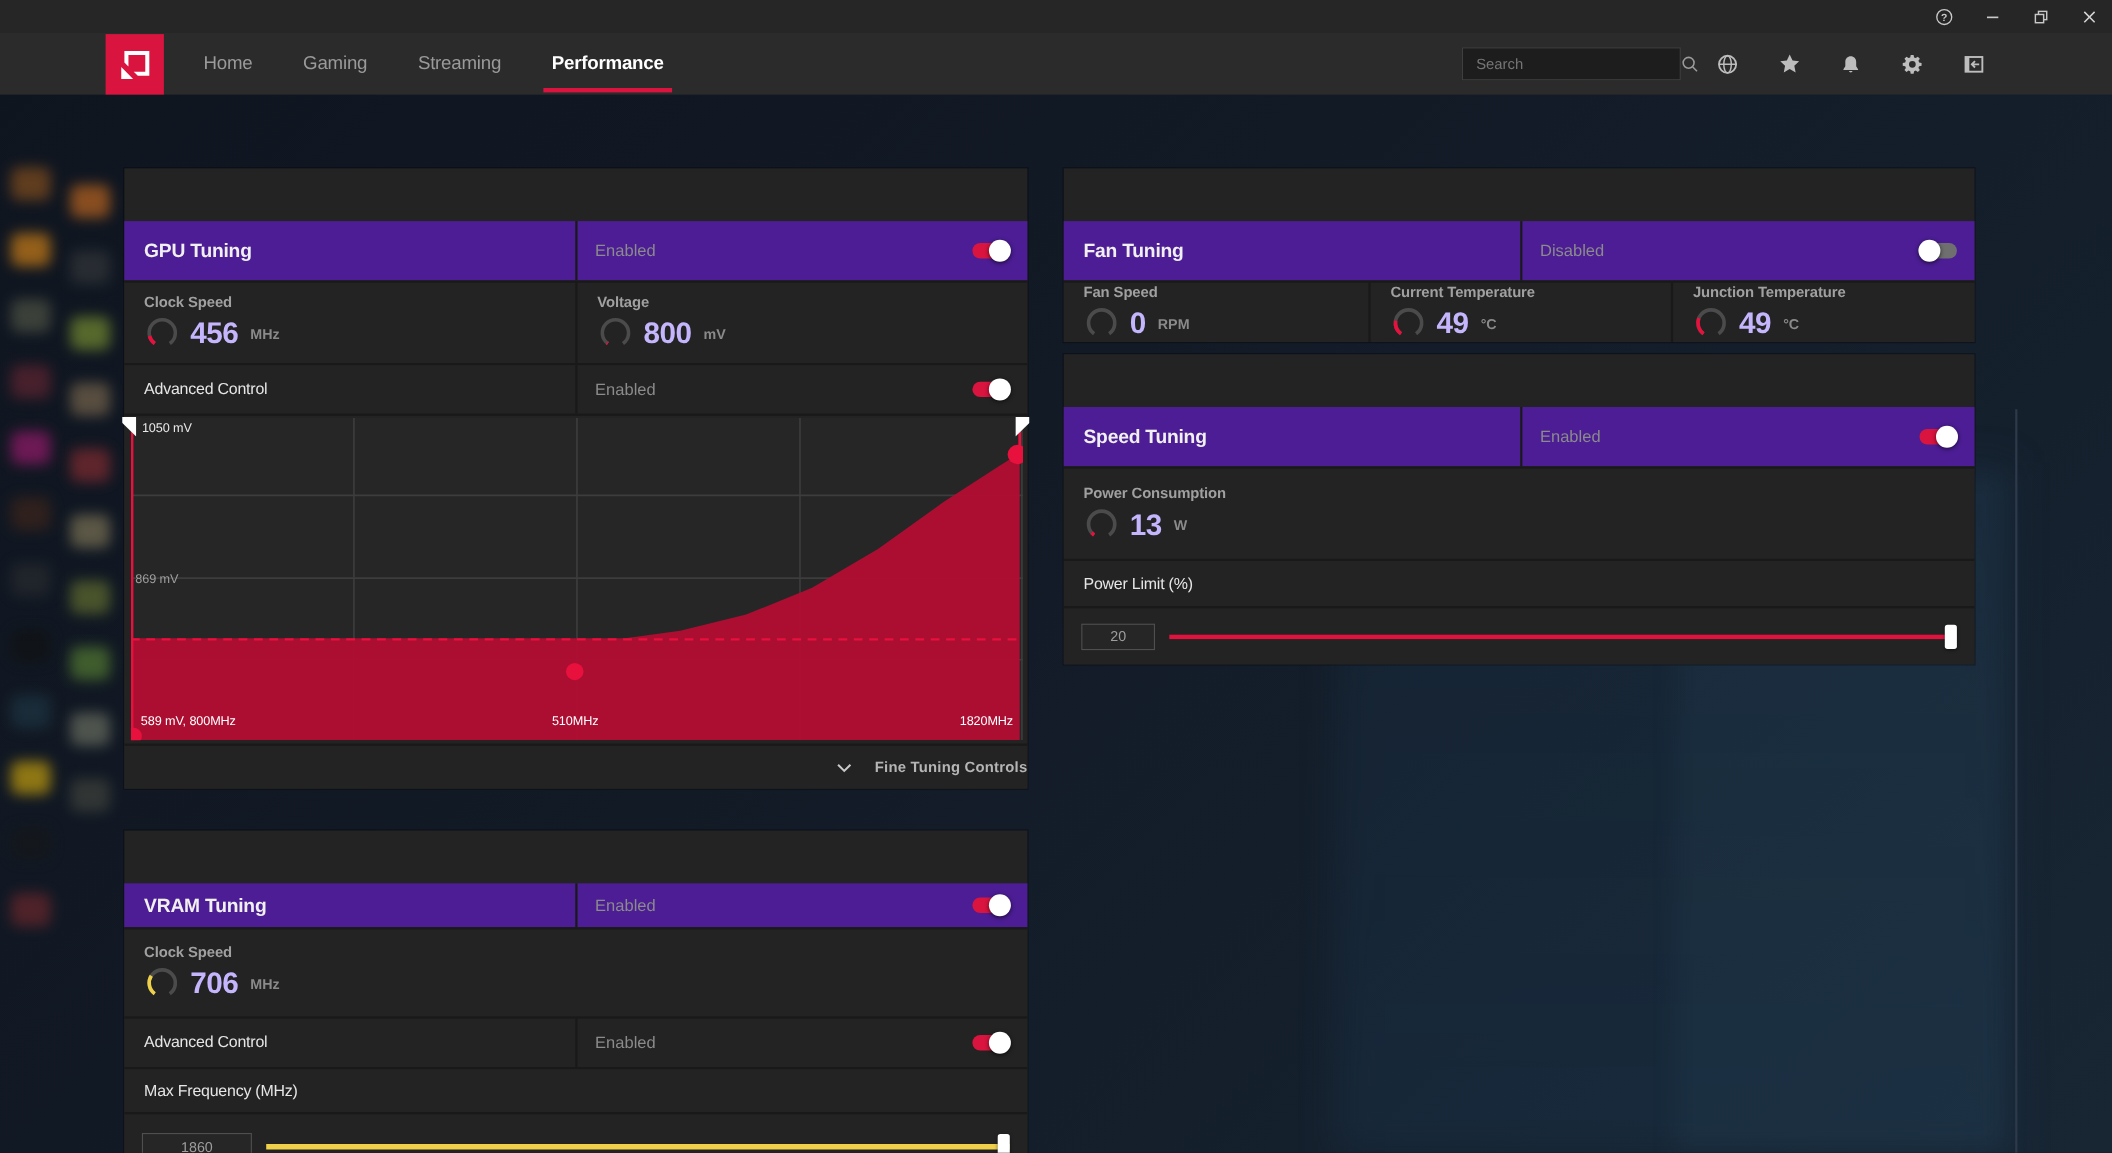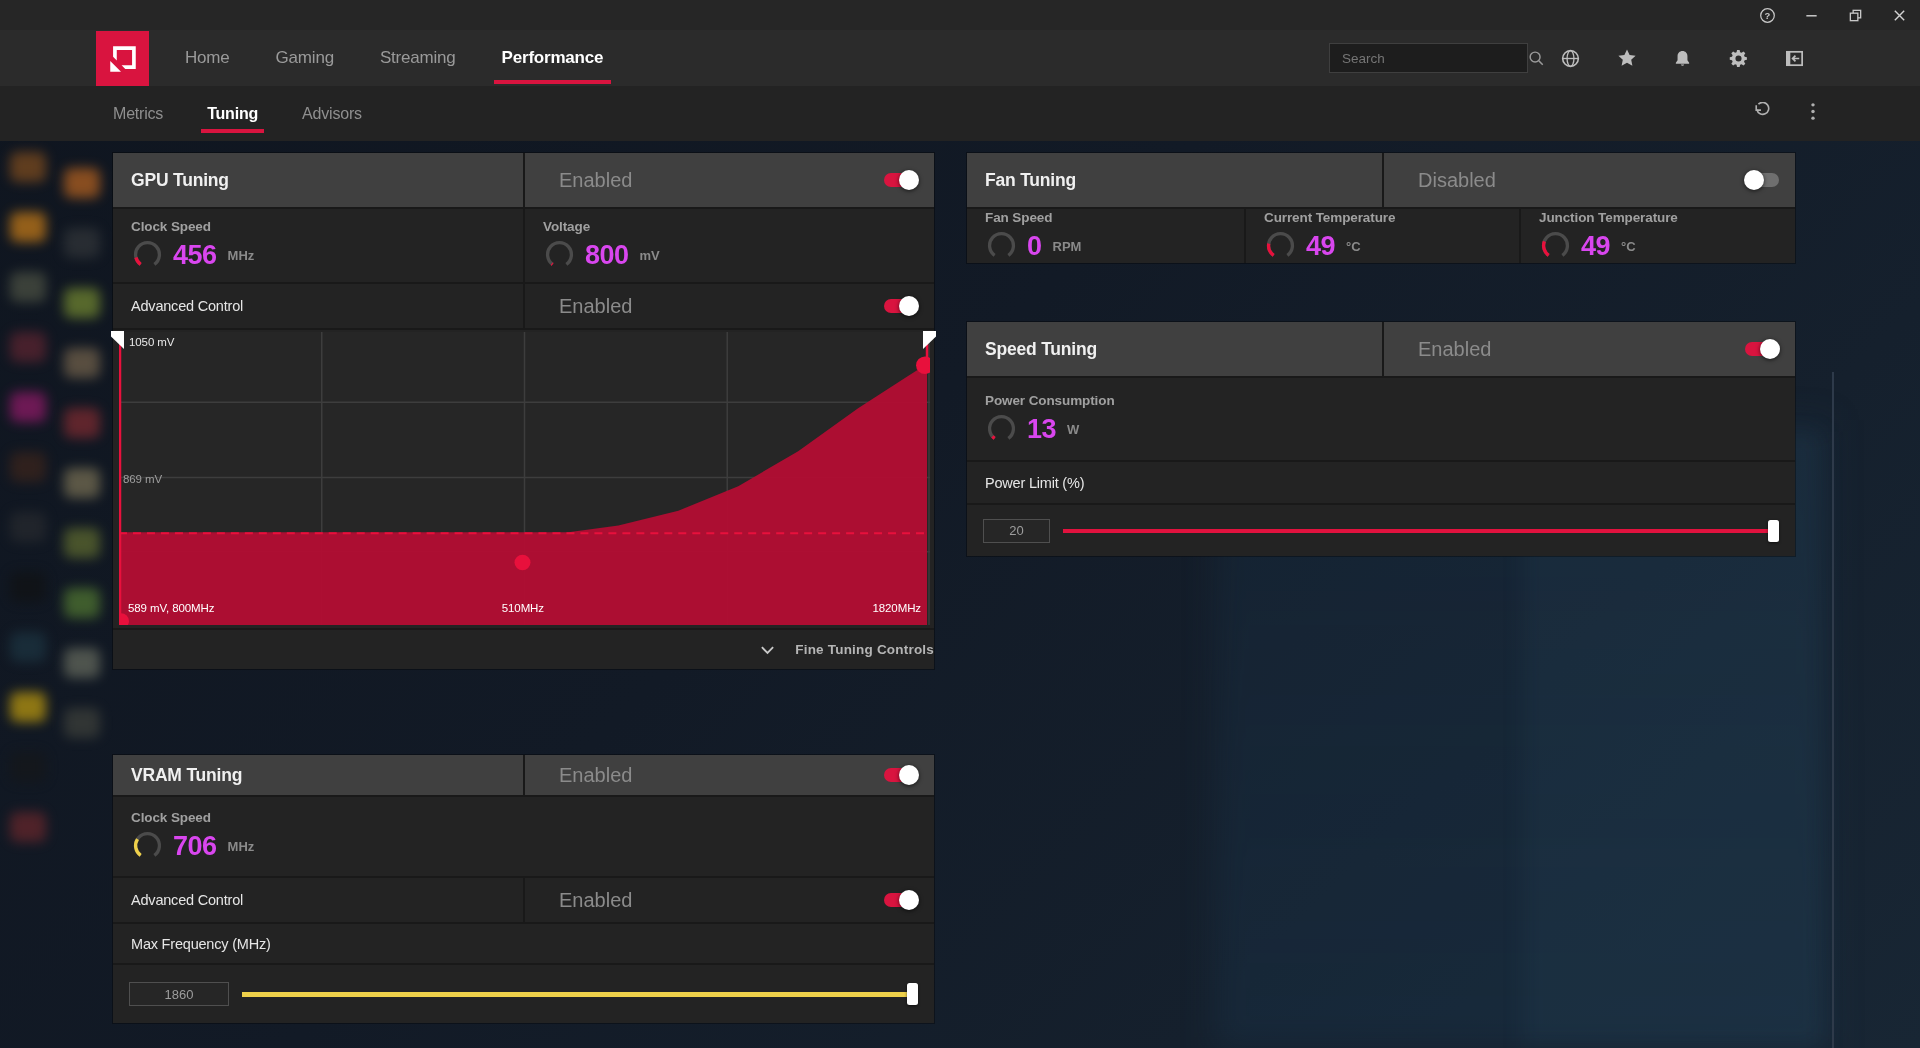--- a/index.html
+++ b/index.html
@@ -46,30 +46,30 @@
   .subnav-item.active { color:#ffffff; font-weight:700; }
   .subnav-item.active::after { content:""; position:absolute; left:-6px; right:-6px; bottom:-10px;
                                height:3.5px; background:#d9143f; }
   .subnav-icons { position:absolute; right:104px; top:0; height:55px; display:flex; align-items:center; gap:40px; }
 
   
   .card { position:absolute; display:flex; flex-direction:column; z-index:5;
           box-shadow:0 0 0 1px rgba(0,0,0,.35); background:#232323; }
   .row { position:relative; background:#232323; display:flex; align-items:center; }
   .card .row + .row { border-top:2px solid #191919; }
-  .row.hdr { background:#404040; }
+  .row.hdr { background:#4c1d95;margin-top:48px; }
   .cell { position:relative; height:100%; display:flex; align-items:center; }
   .cell + .cell { border-left:2px solid #191919; }
   .card-title { font-size:17.5px; font-weight:700; color:#f0f0f0; padding-left:18px; letter-spacing:-0.2px; }
-  .status-txt { font-size:20px; color:#8b8b8b; padding-left:34px; }
+  .status-txt { font-size:15px; color:#8b8b8b; padding-left:16px; }
 
   .stat-cell { flex-direction:column; align-items:flex-start; justify-content:center; padding-left:18px; }
   .stat-cap { font-size:13.5px; font-weight:700; color:#a0a0a0; letter-spacing:-0.1px; margin-bottom:5px; }
   .stat-line { display:flex; align-items:center; gap:9px; }
-  .stat-val { font-size:27px; font-weight:600; color:#d946ef; letter-spacing:-0.5px; }
+  .stat-val { font-size:27px; font-weight:600; color:#c4b5fd; letter-spacing:-0.5px; }
   .stat-unit { font-size:13px; font-weight:700; color:#8a8a8a; margin-left:2px; }
   .gauge { width:33px; height:33px; }
   .gauge-track { fill:none; stroke:#4b4b4b; stroke-width:3.6; }
   .gauge-fill  { fill:none; stroke-width:3.6; }
 
   .plain-label { font-size:14.5px; color:#e6e6e6; padding-left:18px; letter-spacing:-0.2px; }
 
   
   .toggle { position:absolute; right:16px; top:50%; transform:translateY(-50%);
             width:34px; height:14px; border-radius:7px; background:#6f6f6f; cursor:default; }
@@ -213,42 +213,20 @@
       <span class="nav-ic">
         <svg viewBox="0 0 22 22" width="21" height="21">
             <rect x="3" y="4" width="16" height="14" fill="none" stroke="#bdbdbd" stroke-width="1.8"></rect>
             <rect x="3" y="4" width="3.6" height="14" fill="#bdbdbd"></rect>
             <path d="M16 11H9.5M12 8l-3 3 3 3" stroke="#bdbdbd" stroke-width="1.8" fill="none"></path>
           </svg>
       </span>
     </div>
   </div>
 
-  <div class="subnav">
-    <div class="subnav-items">
-      <div class="subnav-item">Metrics</div>
-      <div class="subnav-item active">Tuning</div>
-      <div class="subnav-item">Advisors</div>
-    </div>
-    <div class="subnav-icons">
-      <span>
-        <svg viewBox="0 0 20 20" width="19" height="19">
-            <path d="M5.5 3.5v5h5" fill="none" stroke="#b0b0b0" stroke-width="1.7"></path>
-            <path d="M6.2 8.2a6.3 6.3 0 1 0 1.6-5.9" fill="none" stroke="#b0b0b0" stroke-width="1.7"></path>
-          </svg>
-      </span>
-      <span>
-        <svg viewBox="0 0 6 20" width="6" height="19">
-            <circle cx="3" cy="3" r="1.8" fill="#b0b0b0"></circle>
-            <circle cx="3" cy="10" r="1.8" fill="#b0b0b0"></circle>
-            <circle cx="3" cy="17" r="1.8" fill="#b0b0b0"></circle>
-          </svg>
-      </span>
-    </div>
-  </div>
 
   <div class="card" style="left:113px; top:153px; width:821px;">
     <div class="row hdr" style="height:54px;">
       <div class="cell" style="width:410px;">
           <span class="card-title">GPU Tuning</span>
         </div>
       <div class="cell" style="flex:1;">
         <span class="status-txt">Enabled</span>
         <div class="toggle on">
             <div class="knob"></div>

